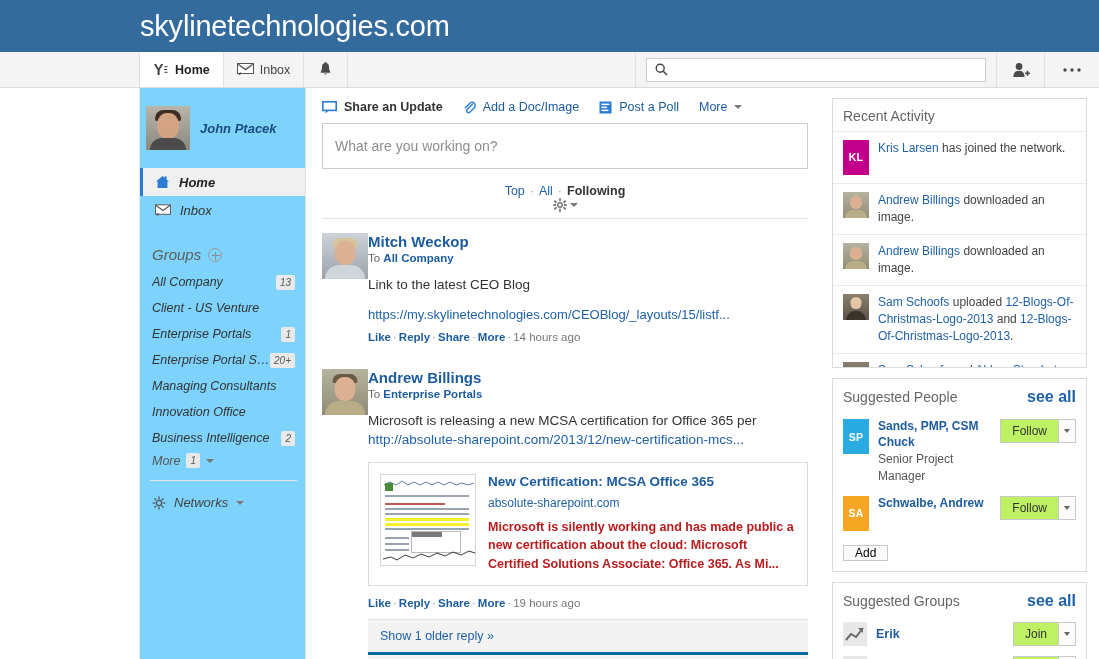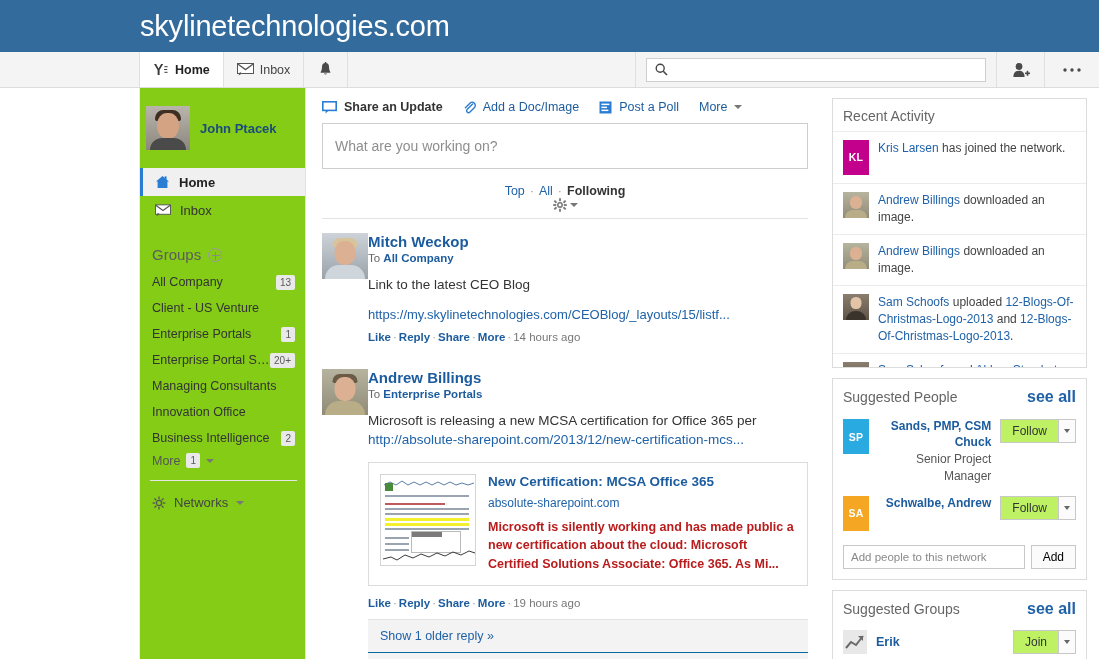--- a/index.html
+++ b/index.html
@@ -57,23 +57,23 @@
     border-right: 1px solid #e0e0e0; cursor: pointer;
   }
   .nav-icon-btn.last { border-right: none; width: 54px; }
 
   
   .page { display: flex; height: 571px; }
 
   
   .leftgutter { width: 140px; background: #fff; border-right: 1px solid #ececec; }
   .sidebar {
-    width: 166px; background: #84cc16;
+    width: 166px; background: #7dd3fc;
     border-right: 1px solid #e2e2e2;
-    padding-top: 14px; flex-shrink: 0;
+    padding-top: 14px; flex-shrink: 0; font-style: italic;
   }
   .user-block { display: flex; align-items: center; gap: 10px; padding: 0 0 0 6px; height: 52px; }
   .avatar-img {
     width: 44px; height: 44px; flex-shrink: 0;
     background: linear-gradient(#b9b5ac,#8d887e);
     position: relative; overflow: hidden;
   }
   .avatar-img .face {
     position: absolute; left: 50%; top: 7px; transform: translateX(-50%);
     width: 22px; height: 26px; border-radius: 45% 45% 48% 48%;
@@ -207,21 +207,21 @@
   .thumb .t-line { position:absolute; height:2px; background:#9aa4b0; left:4px; }
   .thumb .t-hl { position:absolute; height:3px; background:#f5f02e; left:4px; right:6px; }
   .thumb .t-panel { position:absolute; left:30px; top:56px; width:50px; height:22px; border:1px solid #b9b9b9;}
   .thumb .t-panelhdr { position:absolute; left:31px; top:57px; width:30px; height:5px; background:#7a7a7a;}
   .preview-body { min-width: 0; }
   .preview-title { font-size: 13.5px; font-weight: bold; color: #1c5c9e; cursor:pointer; }
   .preview-domain { font-size: 12px; color: #2062a8; margin-top: 7px; }
   .preview-desc { font-size: 12.5px; color: #b91c1c; margin-top: 8px; line-height: 1.5; font-weight: bold; }
 
   .older-reply {
-    background: #f3f3f3; border-top: 1px solid #e2e2e2; border-bottom: 1px solid #0369a1;
+    background: #f3f3f3; border-top: 1px solid #e2e2e2; border-bottom: 3px solid #0369a1;
     padding: 9px 0 9px 12px; font-size: 12.5px; margin-top: 10px; position: relative;
   }
   .older-reply a { color: #2062a8; text-decoration: none; cursor:pointer; }
   .reply-peek { display:flex; gap:10px; padding: 8px 0 0 12px; background:#f3f3f3; }
   .reply-peek .rp-av { width: 22px; height: 22px; background:#b8b0a2; flex-shrink:0;}
   .reply-peek .rp-name { color:#1c5c9e; font-size:13px; font-weight:bold; }
 
   
   .rightcol { width: 277px; padding: 10px 12px 0 10px; background: #fff; }
   .card { border: 1px solid #dcdcdc; background: #fff; margin-bottom: 10px; }
@@ -238,21 +238,20 @@
   .ini-av {
     width: 26px; height: 35px; flex-shrink: 0; color: #fff;
     font-size: 10.5px; font-weight: bold; display: flex;
     align-items: center; justify-content: center; letter-spacing: .3px;
   }
   .photo-av { width: 26px; height: 26px; flex-shrink: 0; position: relative; overflow: hidden; }
   .act-row a { color: #2062a8; text-decoration: none; cursor: pointer; }
   .people-row {
     display: flex; align-items: flex-start; gap: 9px;
     padding: 6px 10px 6px 10px;
-    text-align: right;
   }
   .people-info { flex: 1; min-width: 0; font-size: 12px; }
   .people-name { color: #1c5c9e; font-weight: bold; line-height: 1.3; cursor: pointer; }
   .people-title { color: #555; line-height: 1.35; margin-top: 1px; }
   .split-btn { display: flex; flex-shrink: 0; }
   .split-btn .main {
     border: 1px solid #c8c8c8; background: #bef264; font-size: 12px;
     color: #333; padding: 4px 11px; cursor: pointer;
   }
   .split-btn .arrow {
@@ -680,21 +679,20 @@
         </div>
         <div class="split-btn">
           <div class="main">Follow</div>
           <div class="arrow">
               <span class="tiny-caret"></span>
             </div>
         </div>
       </div>
 
       <div class="addrow">
-        <input type="text" placeholder="Add people to this network" style="">
         <button>Add</button>
       </div>
     </div>
 
     <div class="card">
       <div class="card-head">
         <span>Suggested Groups</span>
         <span class="see-all">see all</span>
       </div>
 

